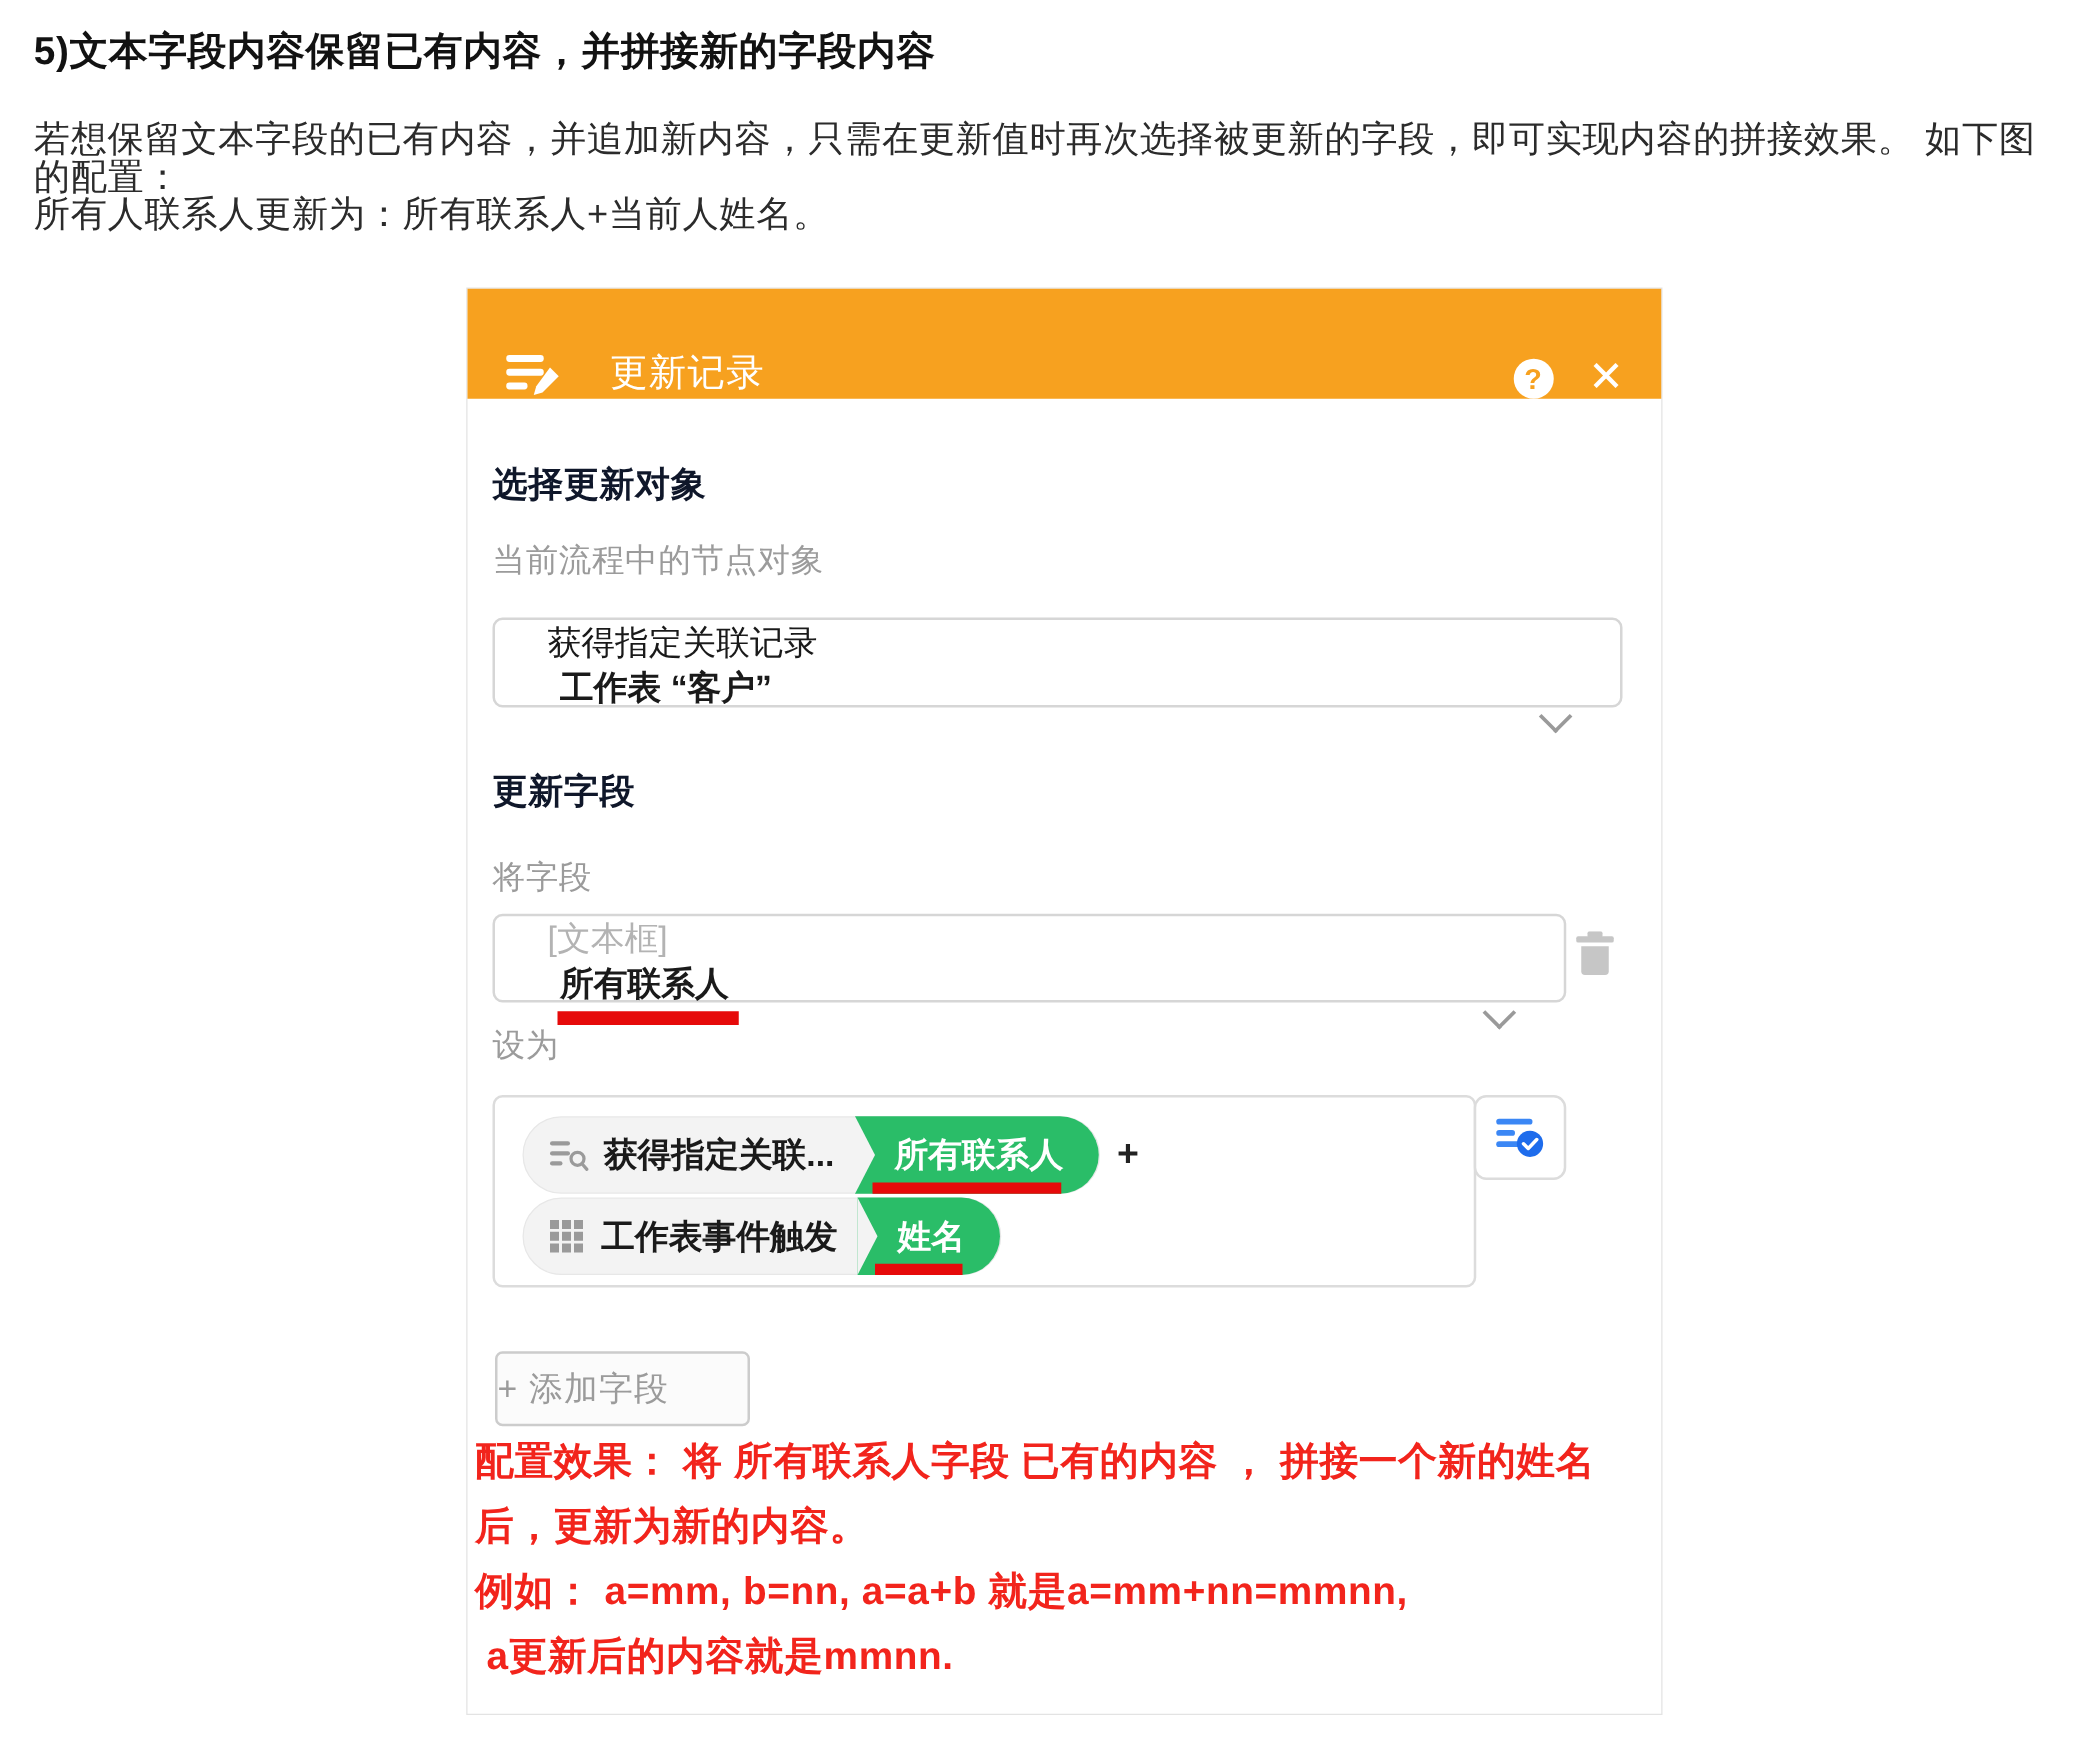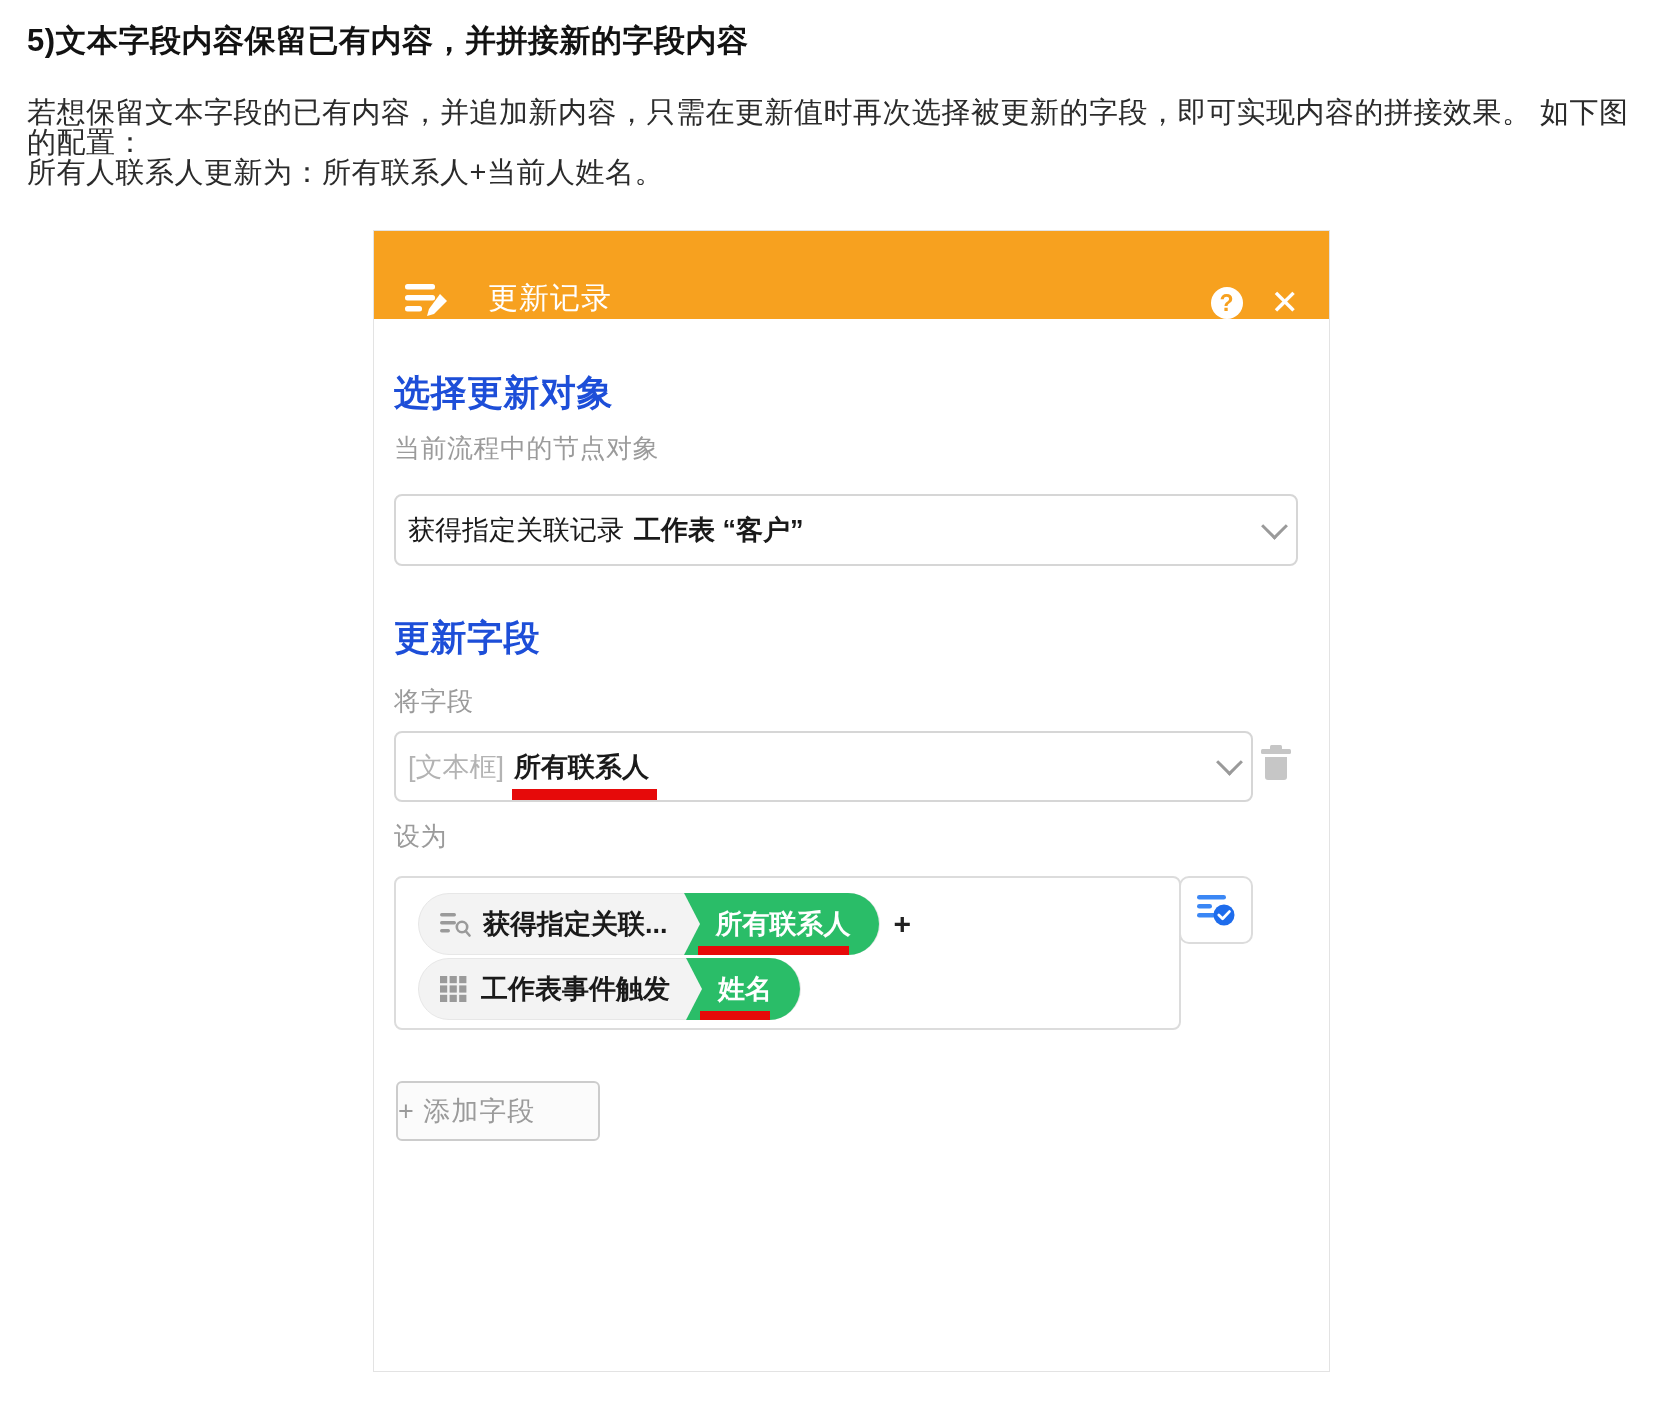--- a/index.html
+++ b/index.html
@@ -29,27 +29,27 @@
   }
   .modal-title{color:#ffffff;font-size:30px;margin-left:26px;letter-spacing:1px;}
   .header-spacer{flex:1;}
   .help-bubble{
     width:32px;height:32px;border-radius:50%;background:#ffffff;color:#f7a11f;
     font-size:23px;font-weight:bold;display:flex;align-items:center;justify-content:center;
     margin-right:28px;cursor:pointer;
   }
   .close-x{color:#ffffff;font-size:34px;line-height:34px;cursor:pointer;font-weight:400;}
 
-  .lbl-bold{font-size:36px;font-weight:bold;color:#1d4ed8;letter-spacing:0.5px;}
+  .lbl-bold{font-size:28px;font-weight:bold;color:#0f172a;letter-spacing:0.5px;}
   .lbl-gray{font-size:26px;color:#9b9b9b;letter-spacing:0.5px;}
 
   .dropdown{
     border:2px solid #d6d6d6;border-radius:8px;background:#fff;
-    display:flex;align-items:center;padding:0 12px;box-sizing:border-box;
-    font-size:27px;color:#1a1a1a;cursor:pointer;
+    display:flex;align-items:flex-start;padding:0 42px;box-sizing:border-box;
+    font-size:27px;color:#1a1a1a;cursor:pointer;flex-direction:column;
   }
   .dd1{left:20px;top:263px;width:904px;height:72px;}
   .dd2{left:20px;top:500px;width:859px;height:71px;}
   .dd-bold{font-weight:bold;margin-left:10px;}
   .dd-type{color:#b3b3b3;}
   .chevron{
     margin-left:auto;width:16px;height:16px;border-right:3px solid #9a9a9a;border-bottom:3px solid #9a9a9a;
     transform:rotate(45deg) translate(-3px,-3px);flex:0 0 auto;
   }
   .dd2-value{position:relative;font-weight:bold;margin-left:10px;}
@@ -206,14 +206,20 @@
         <circle cx="28" cy="22" r="10.5" fill="#1e6cec"></circle>
         <path d="M22.8 22 L26.6 25.8 L33.4 18.6" stroke="#ffffff" stroke-width="2.8" fill="none" stroke-linecap="round" stroke-linejoin="round"></path>
       </svg>
     </span>
   </div>
 
   <div class="abs add-field-btn">
     <span>+ 添加字段</span>
   </div>
 
+  <div class="abs annotation">
+    <div>配置效果： 将 所有联系人字段 已有的内容 ， 拼接一个新的姓名</div>
+    <div>后，更新为新的内容。</div>
+    <div>例如： a=mm, b=nn, a=a+b 就是a=mm+nn=mmnn,</div>
+    <div> a更新后的内容就是mmnn.</div>
+  </div>
 
 </div>
 
 </body></html>

